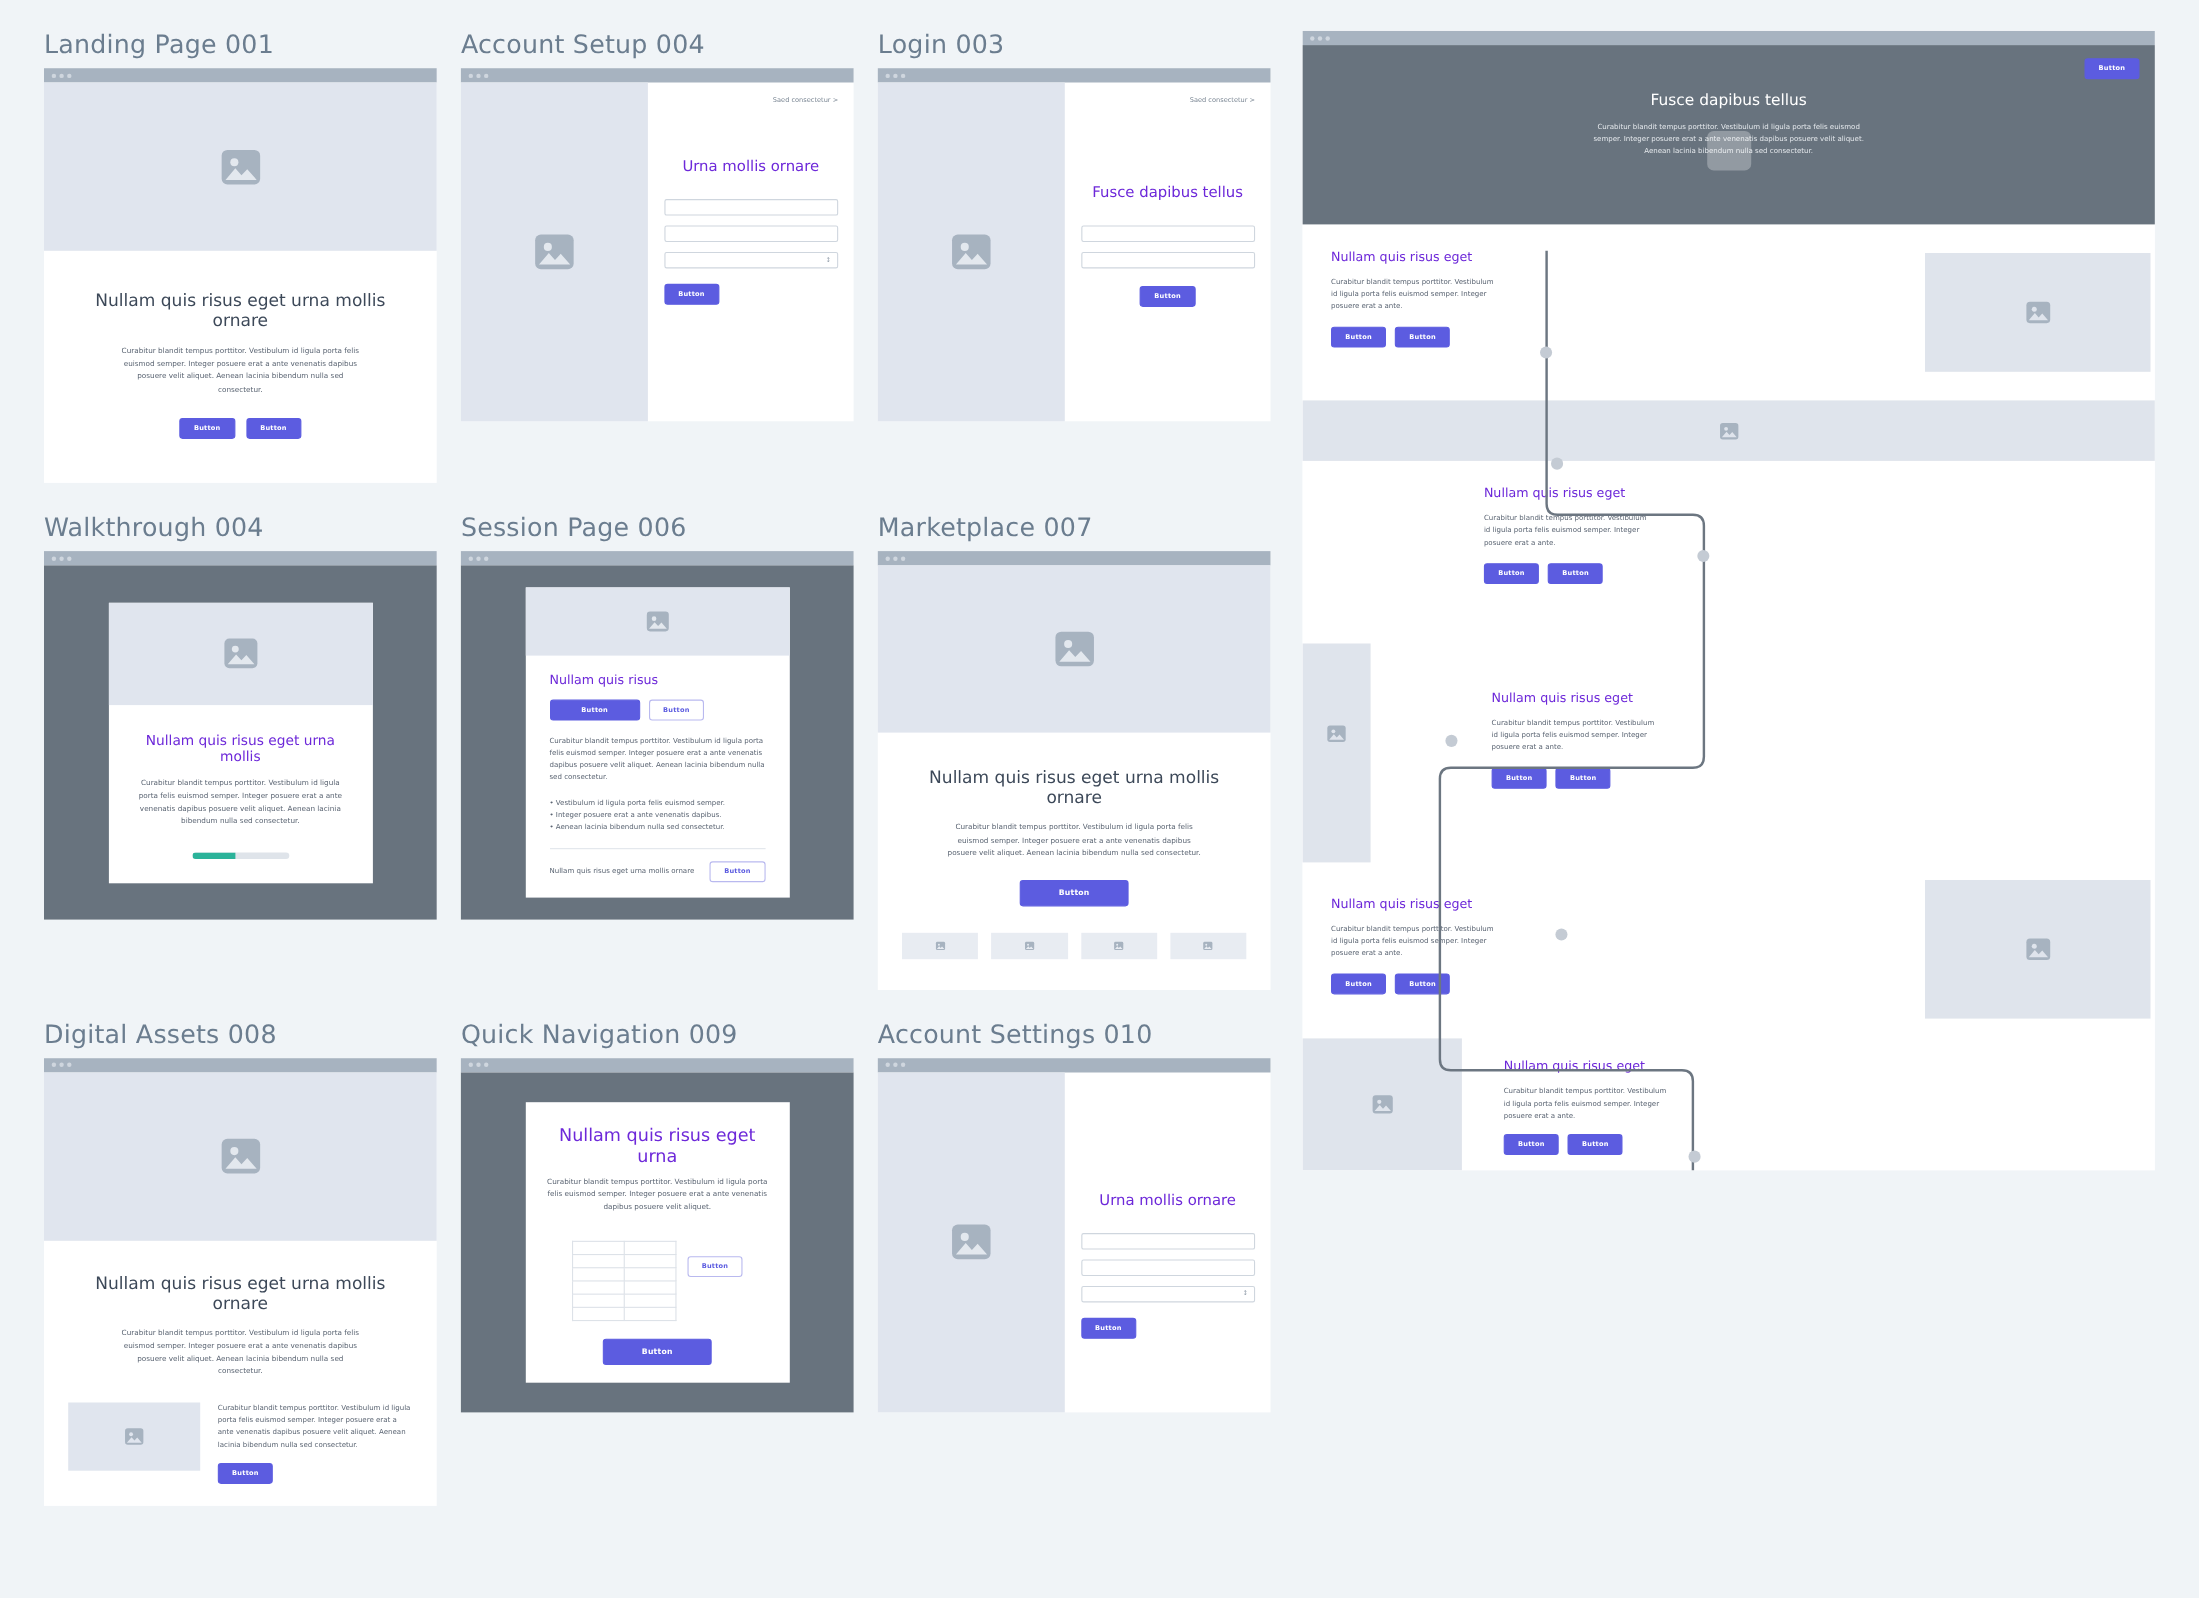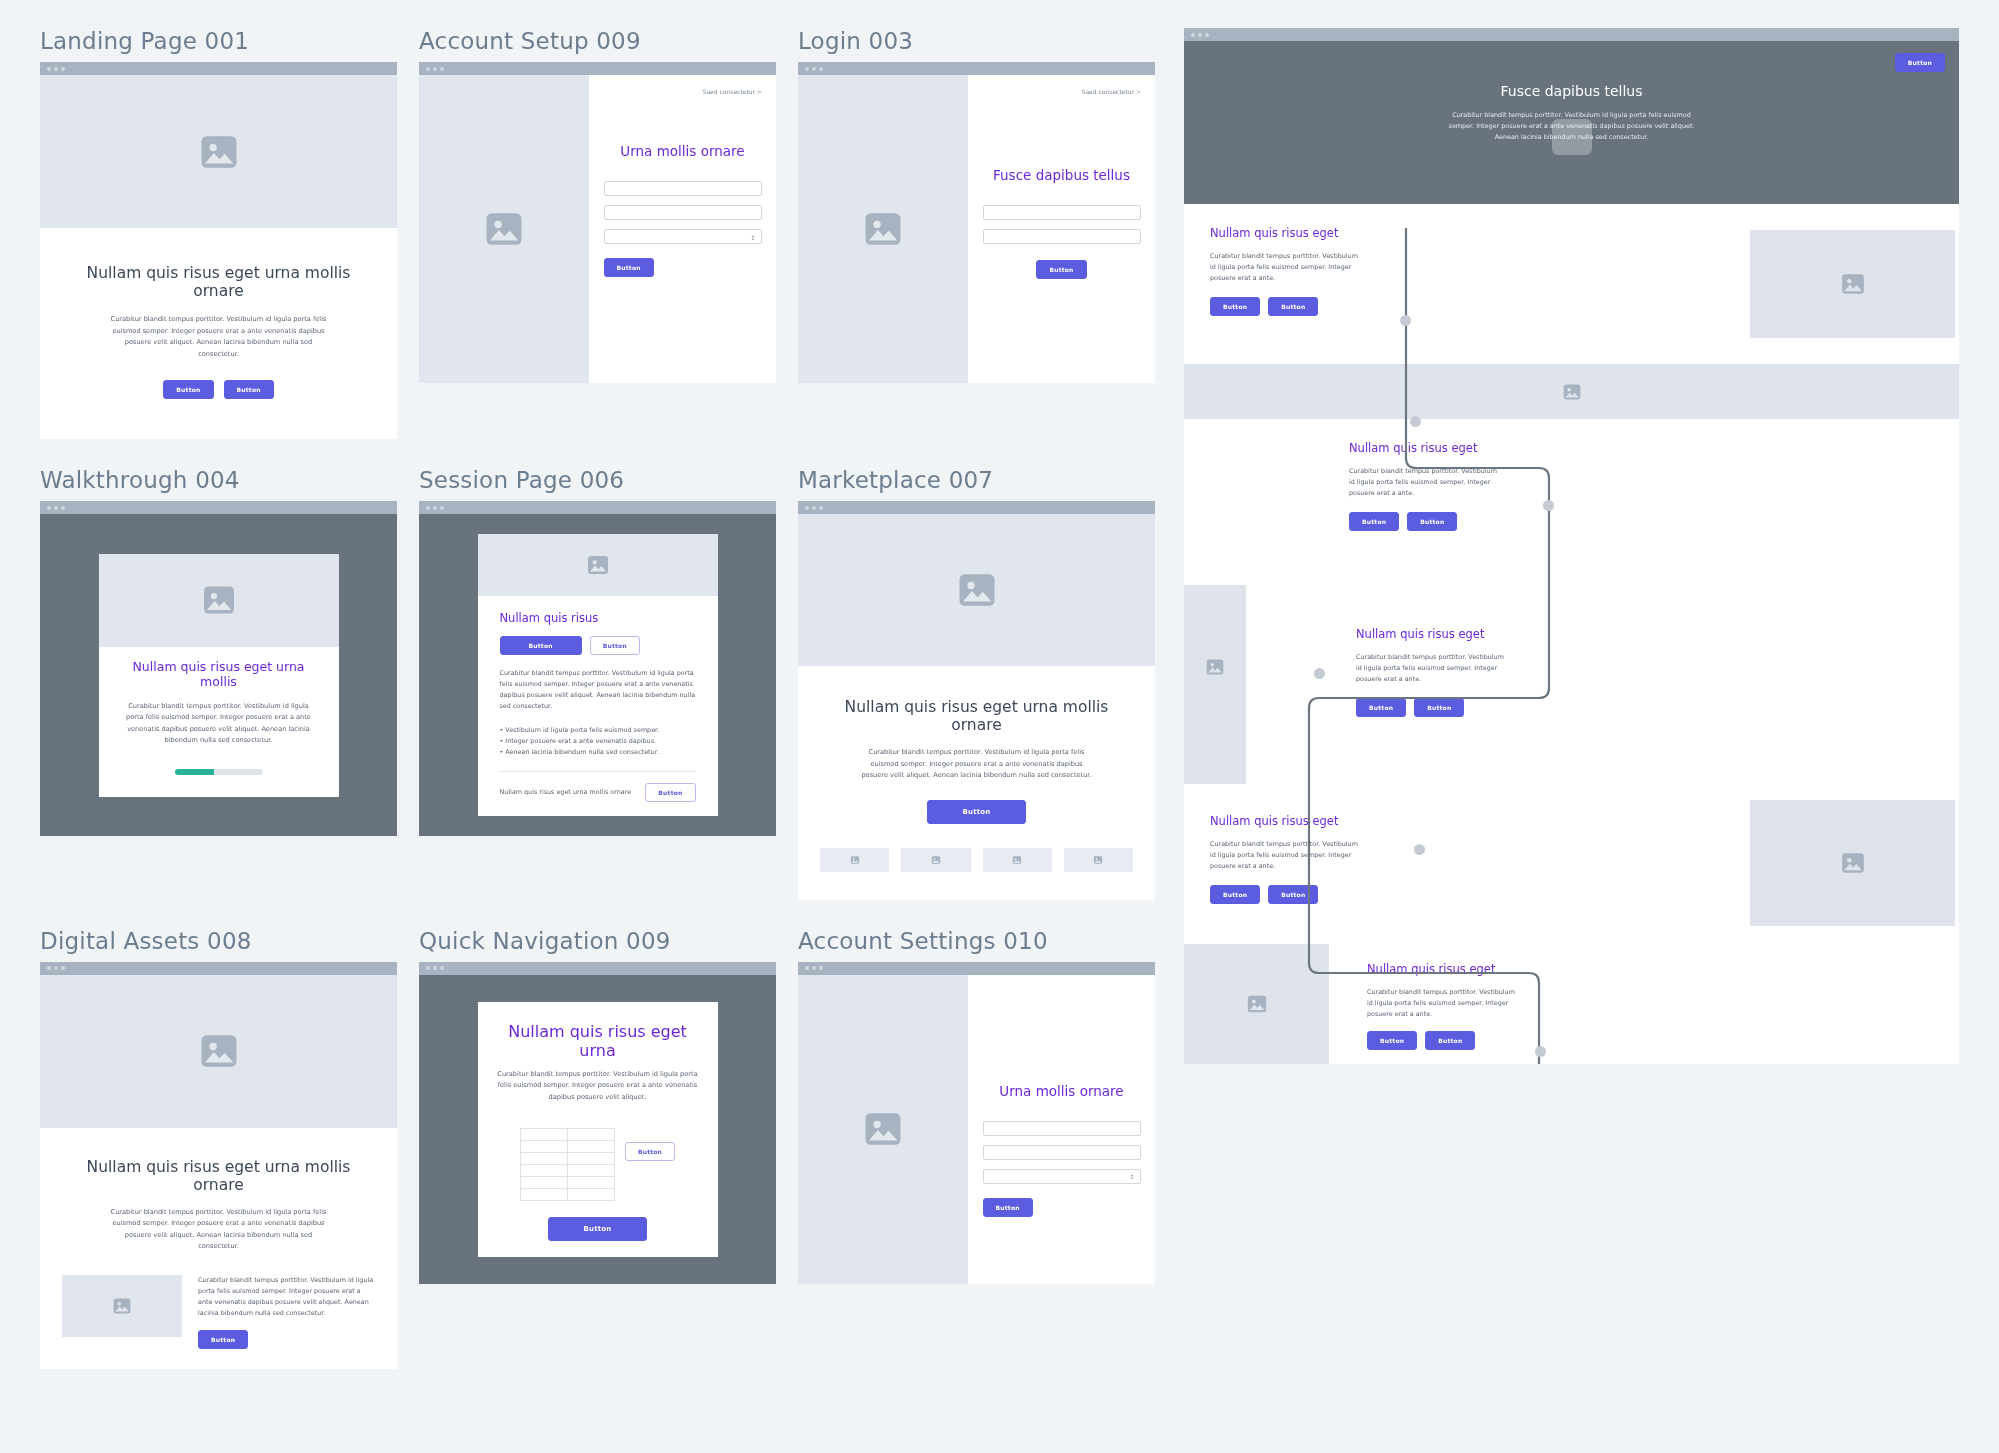--- a/index.html
+++ b/index.html
@@ -108,21 +108,21 @@
             <div class="p" style="margin:14px auto 0;max-width:218px">Curabitur blandit tempus porttitor. Vestibulum id ligula porta felis euismod semper. Integer posuere erat a ante venenatis dapibus posuere velit aliquet. Aenean lacinia bibendum nulla sed consectetur.</div>
             <div style="display:flex;gap:10px;justify-content:center;margin-top:20px">
               <span class="btn">Button</span>
               <span class="btn">Button</span>
             </div>
           </div>
         </div>
       </div>
 
       <div class="cell w1">
-        <div class="frame-title">Account Setup 009</div>
+        <div class="frame-title">Account Setup 004</div>
         <div class="win">
           <div class="chrome">
             <span class="dot"></span>
             <span class="dot"></span>
             <span class="dot"></span>
           </div>
           <div style="display:flex;height:308px">
             <div class="hero" style="flex:0 0 170px">
               <span class="imgph">
                 <svg width="42" height="42" viewBox="0 0 24 24">
@@ -192,21 +192,21 @@
             <div style="width:240px;background:#fff">
               <div class="hero" style="height:93px">
                 <span class="imgph">
                   <svg width="36" height="36" viewBox="0 0 24 24">
                         <rect x="2" y="3" width="20" height="18" rx="3" fill="#a7b3c0"></rect>
                         <circle cx="8.6" cy="9.4" r="2.1" fill="#e3e8ee"></circle>
                         <path d="M4 18.6l5.1-6 3.2 3.6 3-3.2 4.9 5.6z" fill="#e3e8ee"></path>
                       </svg>
                 </span>
               </div>
-              <div style="padding:12px 20px 22px">
+              <div style="padding:24px 20px 22px">
                 <div class="h2" style="text-align:center;font-size:12.5px">Nullam quis risus eget urna mollis</div>
                 <div class="p" style="margin:12px auto 0;max-width:190px">Curabitur blandit tempus porttitor. Vestibulum id ligula porta felis euismod semper. Integer posuere erat a ante venenatis dapibus posuere velit aliquet. Aenean lacinia bibendum nulla sed consectetur.</div>
                 <div style="margin:22px auto 0;width:88px;height:6px;background:#dfe4ea;border-radius:3px;overflow:hidden">
                   <div style="width:45%;height:100%;background:#2bb39a"></div>
                 </div>
               </div>
             </div>
           </div>
         </div>
       </div>

